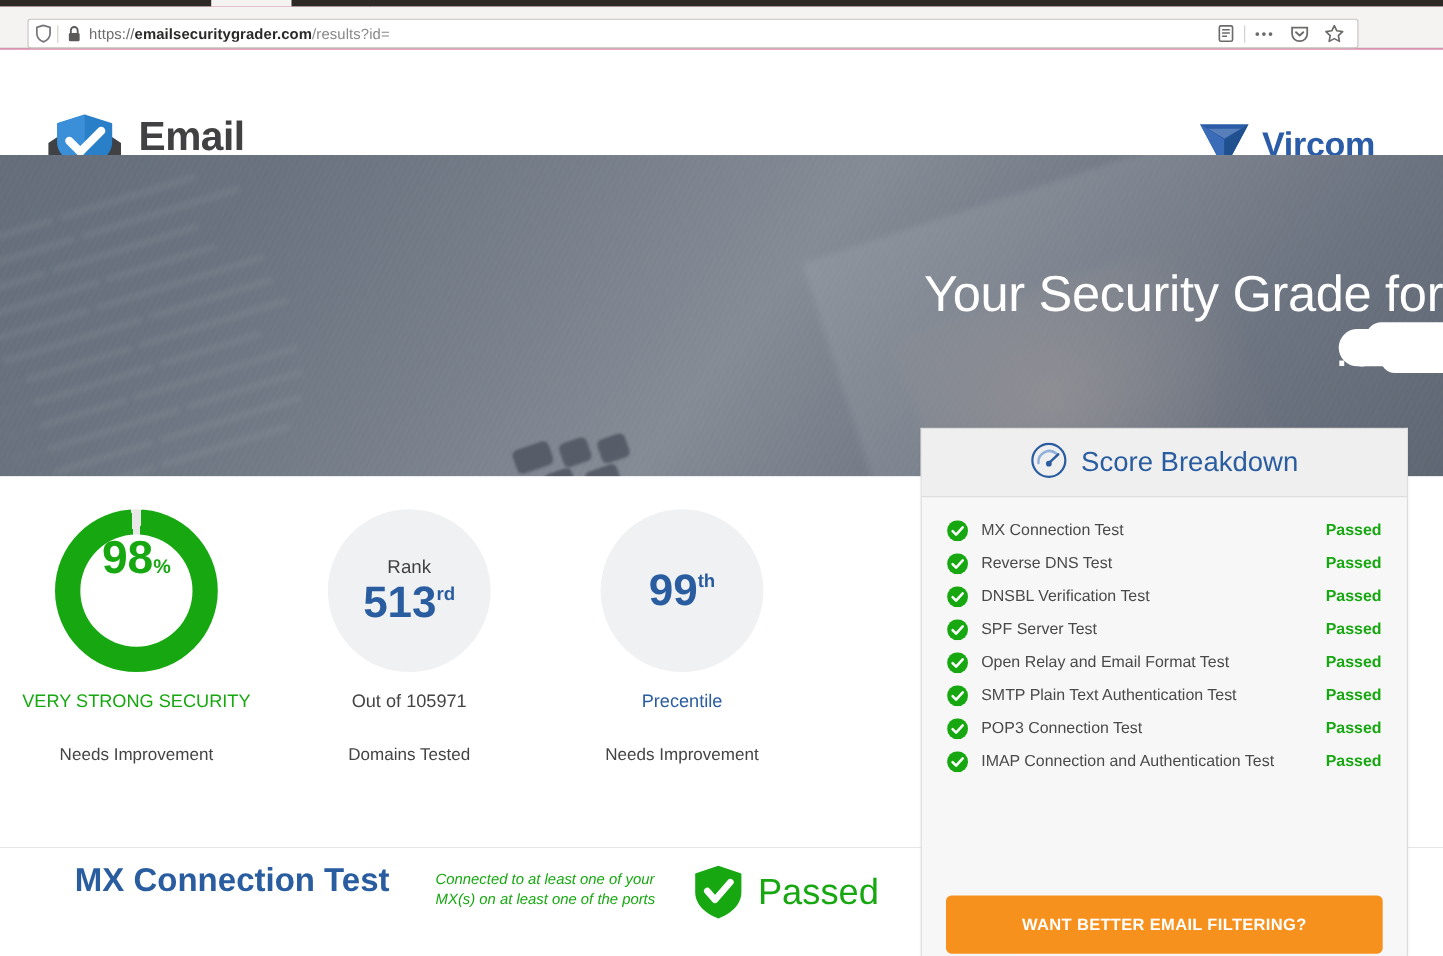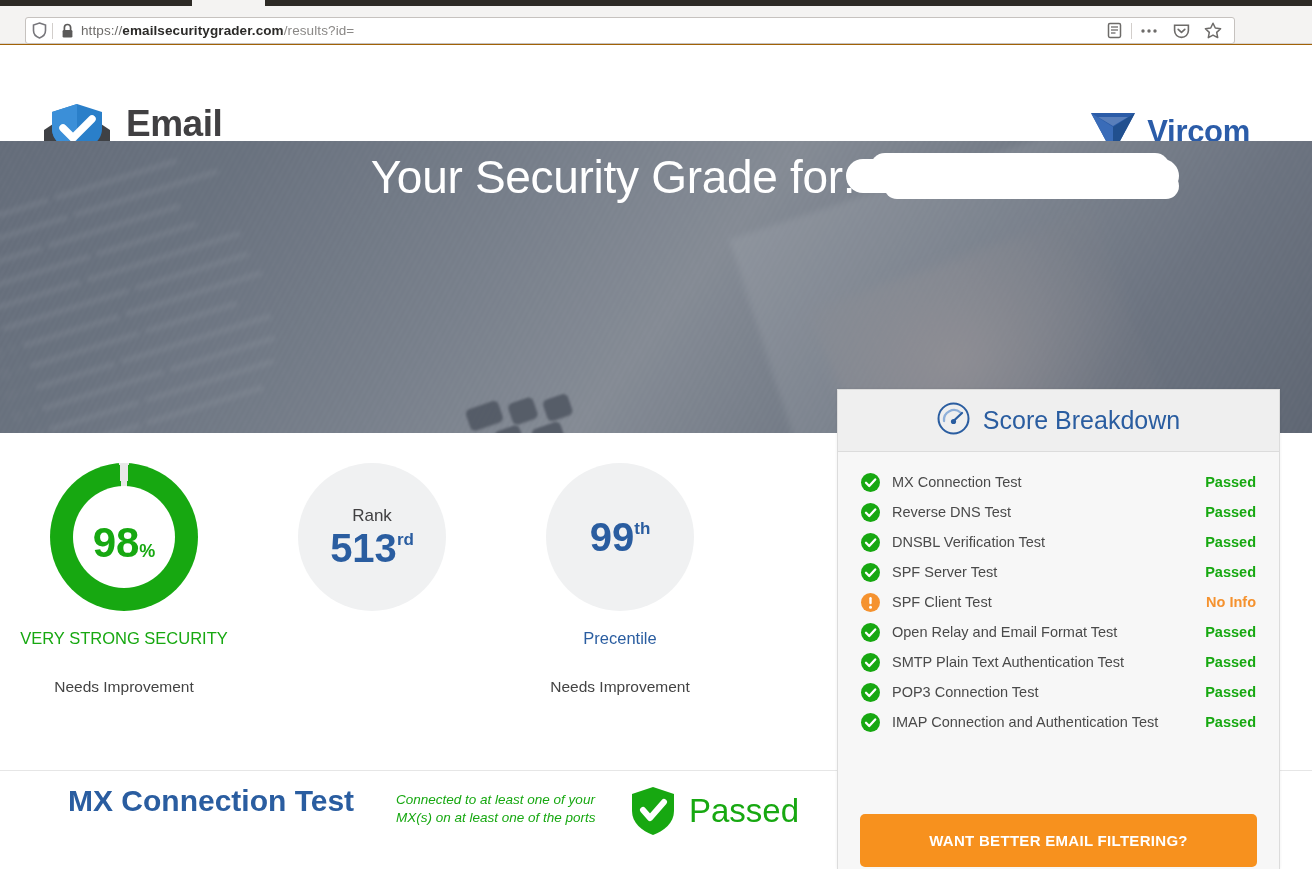--- a/index.html
+++ b/index.html
@@ -5,21 +5,21 @@
 <style>
   * { box-sizing: border-box; margin: 0; padding: 0; }
   html, body {
     width: 1312px; height: 869px;
     font-family: "Liberation Sans", sans-serif;
     background: #ffffff;
     overflow: hidden;
   }
 
   
-  .browser { width: 1312px; height: 869px; position: relative; background:#a16207; }
+  .browser { width: 1312px; height: 869px; position: relative; background:#be185d; }
 
   .tabstrip {
     position:absolute; left:0; top:0; width:1312px; height:6px;
     background:#f4f3f2;
   }
   .tab-frag { position:absolute; top:0; height:6px; background:#2d2a26; }
 
   .navbar {
     position:absolute; left:0; top:6px; width:1312px; height:38px;
     background:#f4f3f2; border-bottom:1px solid #d7d3d0;
@@ -83,22 +83,22 @@
   }
   .hero-keys { position:absolute; left:430px; bottom:-10px; width:520px; height:230px; transform:rotate(-19deg); filter:blur(.8px); opacity:.85;}
   .hero-keys .k { position:absolute; background:#3c4048; border-radius:5px; box-shadow:0 1px 2px rgba(0,0,0,.3); }
   .hero-hand {
     position:absolute; right:170px; bottom:-60px; width:300px; height:240px;
     background:radial-gradient(ellipse at 40% 40%, rgba(226,206,196,.65), rgba(190,170,160,.1) 70%);
     transform:rotate(-20deg); filter:blur(6px);
   }
   .hero-tint { position:absolute; inset:0; background:rgba(95,104,118,.55); }
   .hero-title {
-    position:absolute; inset:0; display:flex; flex-direction:row;
-    align-items:flex-start; justify-content:center; color:#fff;
+    position:absolute; inset:0; display:flex; flex-direction:column;
+    align-items:flex-end; justify-content:center; color:#fff;
     font-size:46px; font-weight:normal; line-height:1.08; text-align:center;
     letter-spacing:-.3px; padding-top:12px;
   }
   .hero-title .l2 { position:relative; }
   .redaction {
     position:absolute; left:3px; top:6px; width:333px; height:34px;
     background:#fff; border-radius:19px;
   }
   .redaction::before {
     content:""; position:absolute; left:24px; top:-6px; width:300px; height:30px;
@@ -116,21 +116,21 @@
   .donut { position:relative; width:148px; height:148px; }
   .donut-ring {
     width:148px;height:148px;border-radius:50%;
     background: conic-gradient(from 3.6deg, #17a811 0deg 352.8deg, #e8e8e8 352.8deg 360deg);
   }
   .donut-hole {
     position:absolute; left:23px; top:23px; width:102px; height:102px;
     border-radius:50%; background:#fff;
     display:flex; align-items:baseline; justify-content:center;
   }
-  .donut-val { font-size:42px; font-weight:bold; color:#17a811; line-height:1;margin-top:36px; }
+  .donut-val { font-size:42px; font-weight:bold; color:#17a811; line-height:1; }
   .donut-pct { font-size:18px; font-weight:bold; color:#17a811; }
   .plain-circle {
     width:148px;height:148px;border-radius:50%;background:#f0f1f2;
     display:flex; flex-direction:column; align-items:center; justify-content:center;
   }
   .plain-circle .lbl { font-size:17px; color:#414042; margin-bottom:2px; }
   .plain-circle .big { font-size:40px; font-weight:bold; color:#2a5da0; line-height:1; display:flex; align-items:flex-start; }
   .plain-circle .sup { font-size:17px; font-weight:bold; color:#2a5da0; margin-top:3px; }
   .cap { margin-top:16px; text-align:center; line-height:1.35; }
   .cap .c1 { font-size:16.5px; }
@@ -366,20 +366,24 @@
         </div>
 
         <div class="score-col">
           <div class="plain-circle">
             <span class="lbl">Rank</span>
             <span class="big">
                 <span>513</span>
                 <span class="sup">rd</span>
               </span>
           </div>
+          <div class="cap">
+            <div class="c1 dark">Out of 105971</div>
+            <div class="c2">Domains Tested</div>
+          </div>
         </div>
 
         <div class="score-col">
           <div class="plain-circle">
             <span class="big">
                 <span>99</span>
                 <span class="sup">th</span>
               </span>
           </div>
           <div class="cap">
@@ -456,31 +460,20 @@
                 <circle cx="9.5" cy="9.5" r="9.5" fill="#17a811"></circle>
                 <path d="M5 9.8 L8.2 13 L14.2 6.4" fill="none" stroke="#fff" stroke-width="2.3" stroke-linecap="round" stroke-linejoin="round"></path>
               </svg>
             </span>
           <span class="nm">SPF Server Test</span>
           <span class="rs pass">Passed</span>
         </div>
         <div class="tr">
           <span class="ic">
               <svg width="19" height="19" viewBox="0 0 19 19">
-                <circle cx="9.5" cy="9.5" r="9.5" fill="#f5922f"></circle>
-                <rect x="8.3" y="4" width="2.4" height="7.2" rx="1.2" fill="#fff"></rect>
-                <circle cx="9.5" cy="14.2" r="1.5" fill="#fff"></circle>
-              </svg>
-            </span>
-          <span class="nm">SPF Client Test</span>
-          <span class="rs noinfo">No Info</span>
-        </div>
-        <div class="tr">
-          <span class="ic">
-              <svg width="19" height="19" viewBox="0 0 19 19">
                 <circle cx="9.5" cy="9.5" r="9.5" fill="#17a811"></circle>
                 <path d="M5 9.8 L8.2 13 L14.2 6.4" fill="none" stroke="#fff" stroke-width="2.3" stroke-linecap="round" stroke-linejoin="round"></path>
               </svg>
             </span>
           <span class="nm">Open Relay and Email Format Test</span>
           <span class="rs pass">Passed</span>
         </div>
         <div class="tr">
           <span class="ic">
               <svg width="19" height="19" viewBox="0 0 19 19">

